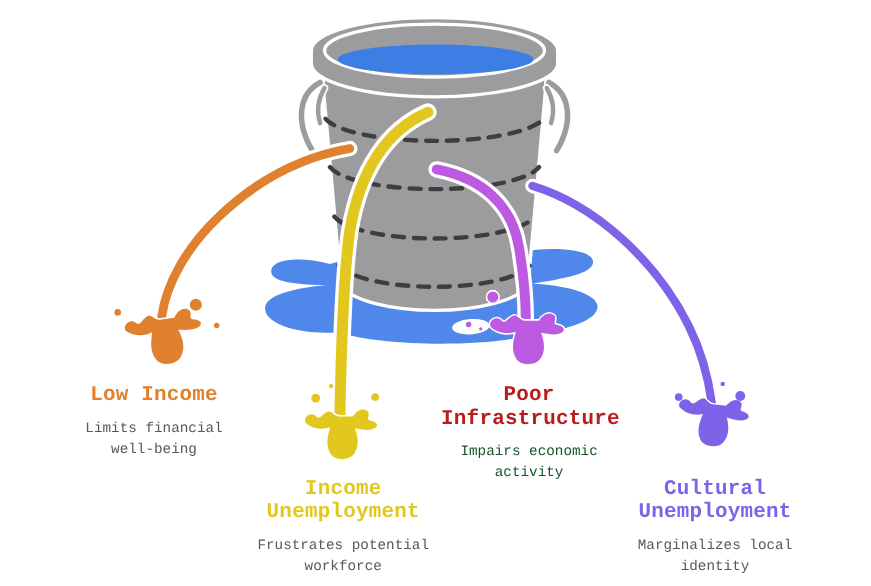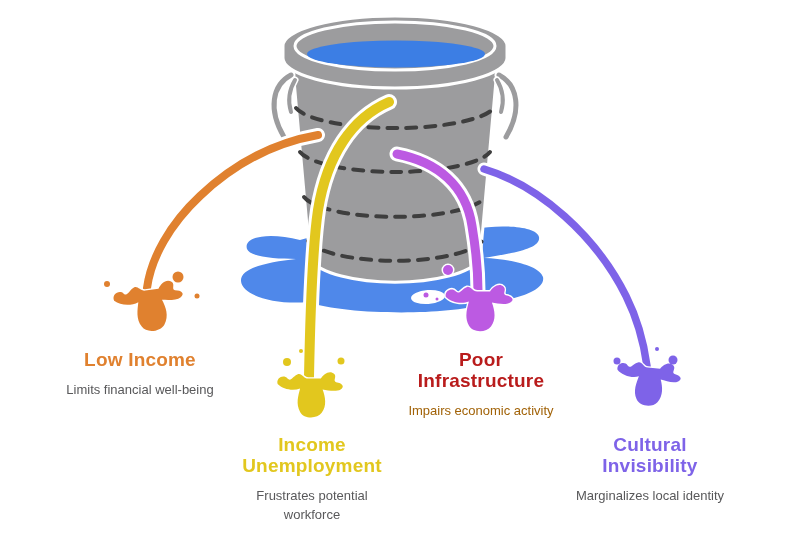--- a/index.html
+++ b/index.html
@@ -1,21 +1,21 @@
 <!DOCTYPE html>
 <html><head>
 <meta charset="utf-8">
 <style>
   html,body{margin:0;padding:0;background:#fff;}
   .canvas{
     position:relative;
     width:792px;height:533px;
     background:#fff;
     overflow:hidden;
-    font-family:Liberation Sans, sans-serif;
+    font-family:Liberation Mono, monospace;
   }
   .canvas svg{position:absolute;left:0;top:0;}
   .leak-label{
     position:absolute;
     width:160px;
     text-align:center;
     transform:translateX(-50%);
   }
   .leak-label h3{
     margin:0;
@@ -129,21 +129,21 @@
     <p style="color: rgb(88, 88, 90);">Limits financial well-being</p>
   </div>
 
   <div class="leak-label pos-youth-unemployment">
     <h3 style="color: rgb(226, 199, 30);">Income Unemployment</h3>
     <p style="color: rgb(88, 88, 90);">Frustrates potential workforce</p>
   </div>
 
   <div class="leak-label pos-poor-infrastructure">
     <h3 style="color: #b91c1c;">Poor Infrastructure</h3>
-    <p style="color: #a16207;">Impairs economic activity</p>
+    <p style="color: #14532d;">Impairs economic activity</p>
   </div>
 
   <div class="leak-label pos-cultural-invisibility">
-    <h3 style="color: rgb(126, 99, 232);">Cultural Invisibility</h3>
+    <h3 style="color: rgb(126, 99, 232);">Cultural Unemployment</h3>
     <p style="color: rgb(88, 88, 90);">Marginalizes local identity</p>
   </div>
 
 </div>
 
 </body></html>

